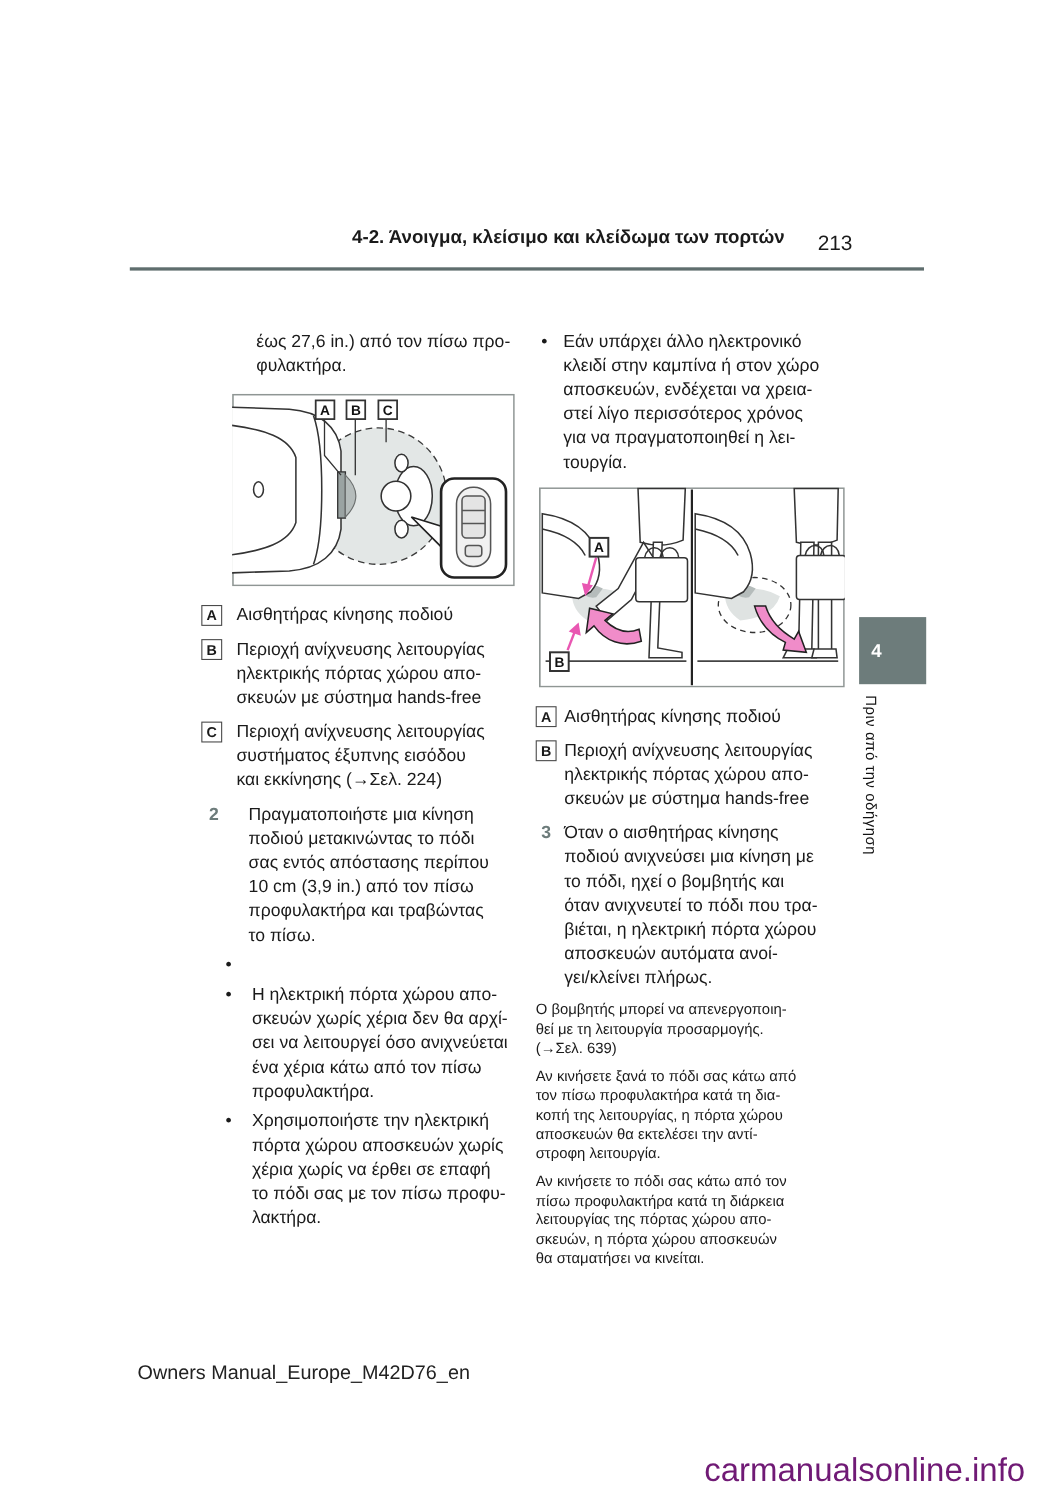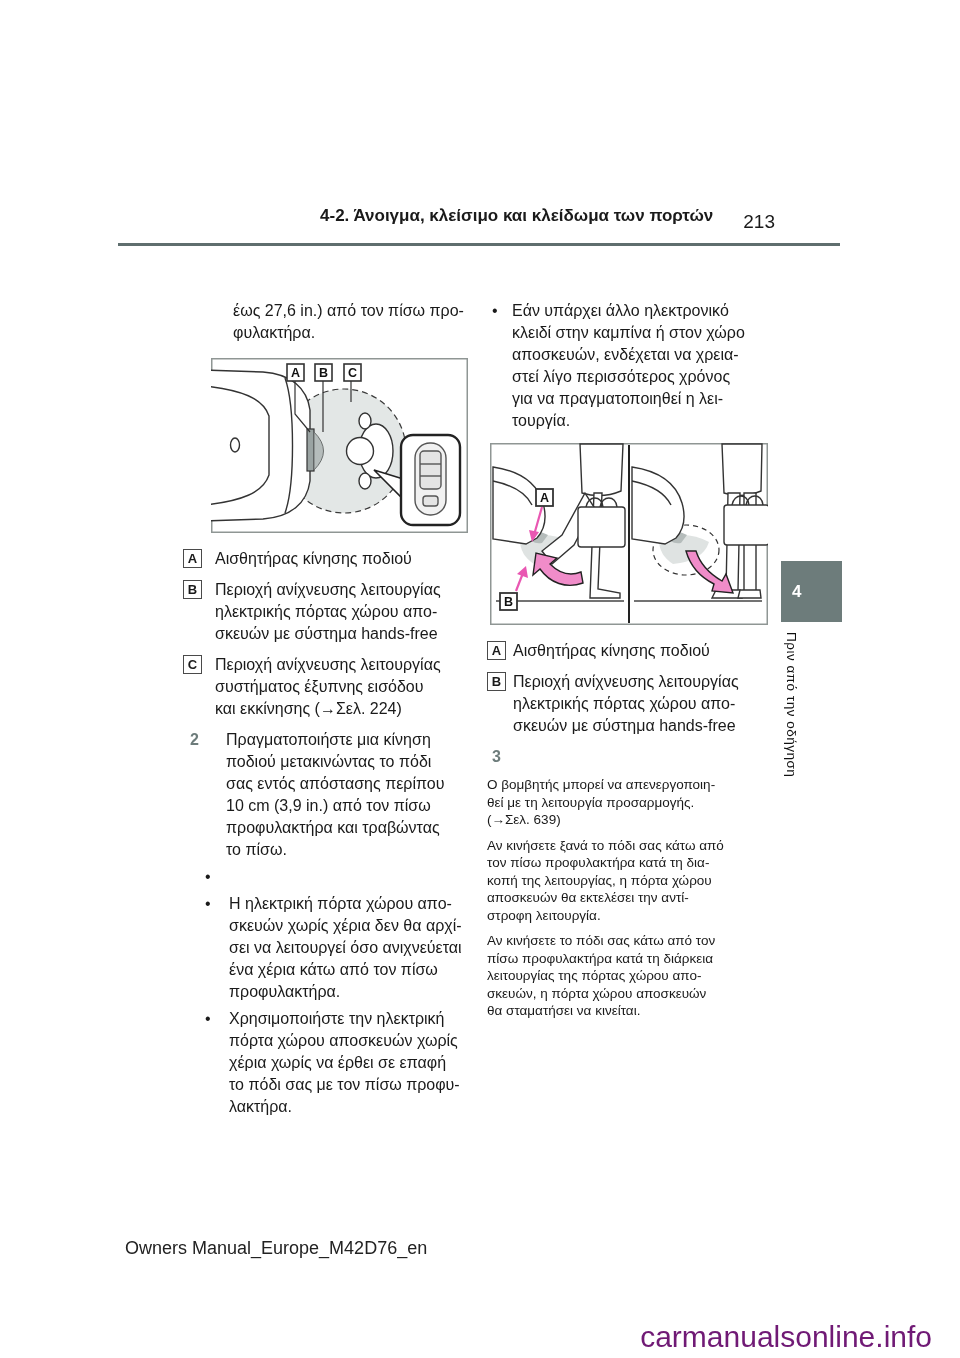--- a/index.html
+++ b/index.html
@@ -234,20 +234,27 @@
     </div>
     <div class="legend">
       <span class="letter-box">B</span>
       <span class="pre">Περιοχή ανίχνευσης λειτουργίας
 ηλεκτρικής πόρτας χώρου απο-
 σκευών με σύστημα hands-free</span>
     </div>
 
     <div class="step">
       <span class="step-num">3</span>
+      <span class="pre">Όταν ο αισθητήρας κίνησης
+ποδιού ανιχνεύσει μια κίνηση με
+το πόδι, ηχεί ο βομβητής και
+όταν ανιχνευτεί το πόδι που τρα-
+βιέται, η ηλεκτρική πόρτα χώρου
+αποσκευών αυτόματα ανοί-
+γει/κλείνει πλήρως.</span>
     </div>
 
     <div class="note pre">Ο βομβητής μπορεί να απενεργοποιη-
 θεί με τη λειτουργία προσαρμογής.
 (→Σελ. 639)</div>
     <div class="note pre">Αν κινήσετε ξανά το πόδι σας κάτω από
 τον πίσω προφυλακτήρα κατά τη δια-
 κοπή της λειτουργίας, η πόρτα χώρου
 αποσκευών θα εκτελέσει την αντί-
 στροφη λειτουργία.</div>

